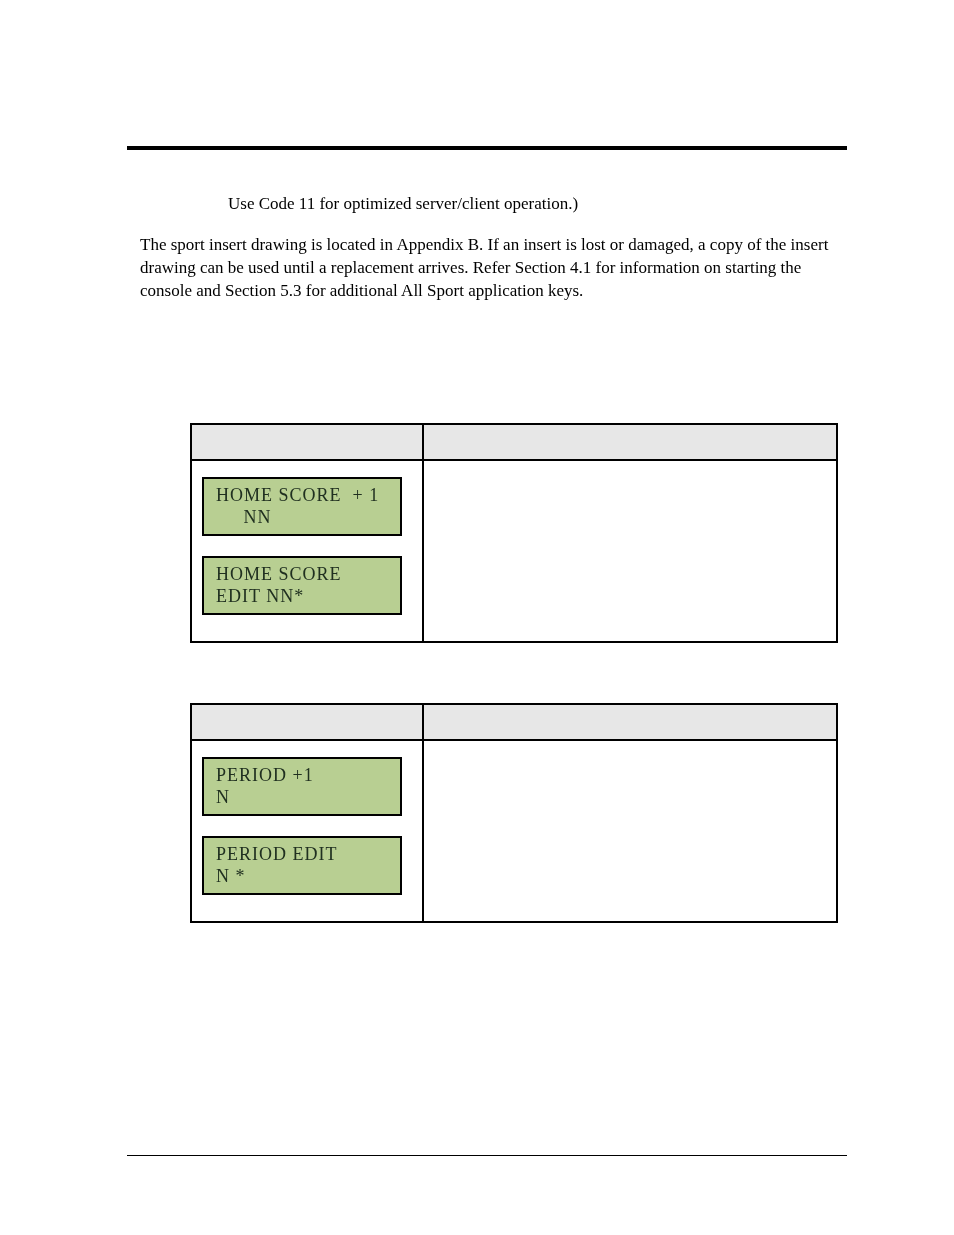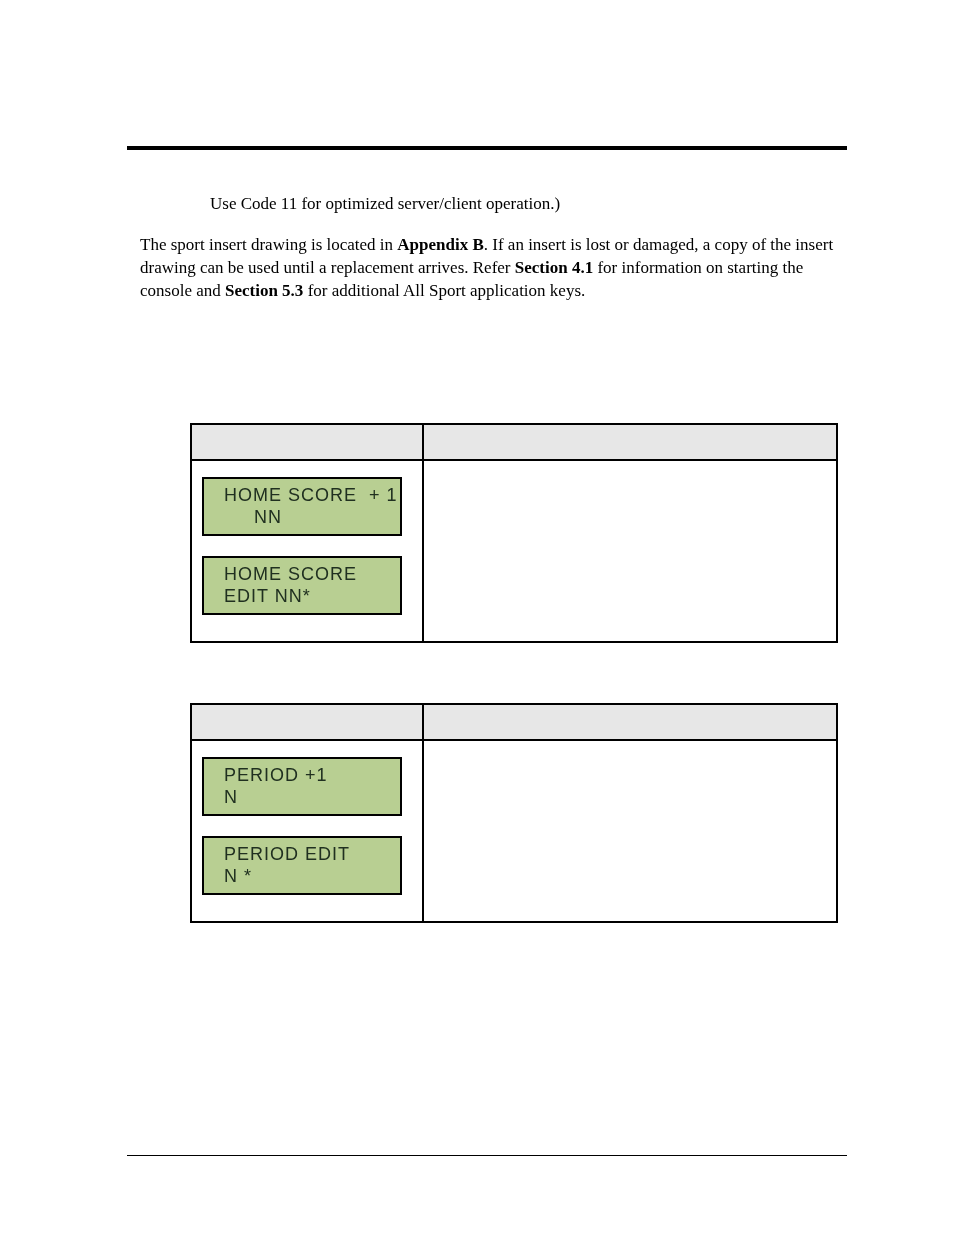--- a/index.html
+++ b/index.html
@@ -1,32 +1,32 @@
 <!DOCTYPE html>
 <html><head>
 <meta charset="utf-8">
 <style>
   * { margin: 0; padding: 0; box-sizing: border-box; }
   html, body { width: 954px; height: 1235px; background: #fff; font-family: "Palatino Linotype", "Book Antiqua", Palatino, serif; color: #000; }
   .page { width: 954px; height: 1235px; position: relative; }
   .top-rule { position: absolute; left: 127px; right: 107px; top: 146px; border-top: 4px solid #000; }
   .bottom-rule { position: absolute; left: 127px; right: 107px; bottom: 79px; border-top: 1px solid #000; }
   .content { position: absolute; left: 140px; right: 107px; top: 193px; }
-  .indent { margin-left: 70px; }
+  .indent { margin-left: 88px; }
   .para { font-size: 17px; line-height: 1.35; margin-bottom: 18px; }
-  .bold { font-weight: bold; }
+  .bold { font-weight: normal; }
   .tables { margin-top: 120px; margin-left: 50px; margin-right: 10px; }
   table { border-collapse: collapse; width: 648px; margin-bottom: 60px; }
   table:last-child { margin-bottom: 0; }
   td, th { border: 2px solid #000; vertical-align: top; }
   thead th { background: #e7e7e7; height: 36px; }
   thead th.left { width: 232px; }
   thead th.right { width: 416px; }
   tbody td { padding: 16px 10px 18px 10px; }
-  .lcd { background: #b8cf92; border: 2px solid #000; padding: 5px 20px; font-family: Liberation Sans, sans-serif; font-size: 18px; letter-spacing: 1px; line-height: 1.25; color: #203020; width: 200px; margin-bottom: 20px; white-space: pre; }
+  .lcd { background: #b8cf92; border: 2px solid #000; padding: 5px 12px; font-family: Liberation Serif, serif; font-size: 18px; letter-spacing: 1px; line-height: 1.25; color: #203020; width: 200px; margin-bottom: 20px; white-space: pre; }
   .lcd:last-child { margin-bottom: 8px; }
 </style>
 </head>
 <body>
 
 <div class="page">
   <div class="top-rule"></div>
 
   <div class="content">
     <p class="para indent">Use Code 11 for optimized server/client operation.)</p>

